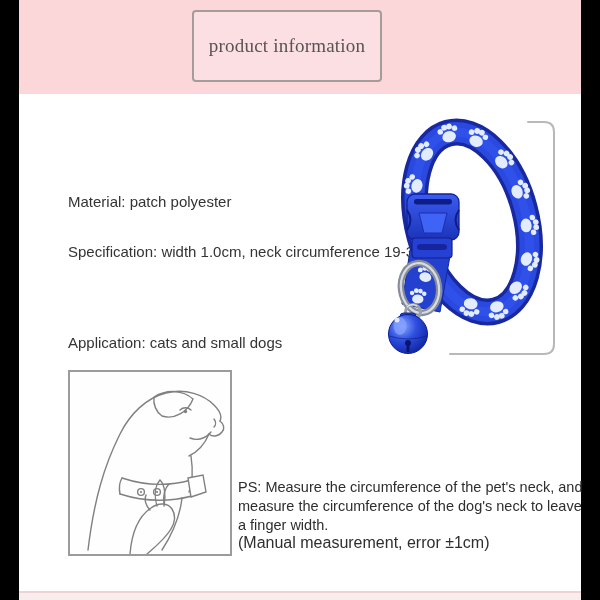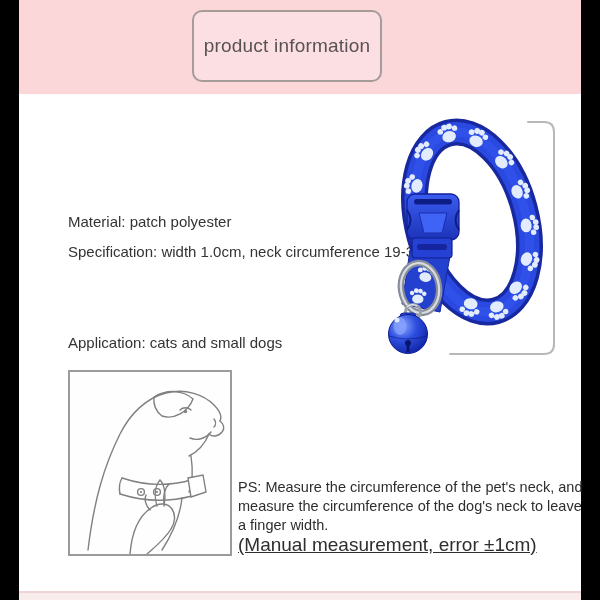--- a/index.html
+++ b/index.html
@@ -9,45 +9,45 @@
   }
   .letterbox{position:absolute;top:0;width:19px;height:600px;background:#000;}
   #letterbox-left{left:0;}
   #letterbox-right{left:581px;}
   #header-band{
     position:absolute;left:19px;top:0;width:562px;height:94px;
     background:#fbd7da;
   }
   #title-box{
     position:absolute;left:192px;top:10px;width:186px;height:68px;
-    border:2px solid #a59c99;border-radius:10px;
+    border:2px solid #a59c99;border-radius:4px;
     background:rgba(255,255,255,0.22);
-    display:flex;align-items:center;justify-content:center;
+    display:flex;align-items:center;justify-content:center;font-family:Liberation Serif, serif;
   }
   #title-box span{
     font-size:19px;color:#595254;letter-spacing:0.2px;
   }
   .spec-line{
     position:absolute;left:68px;font-size:15px;color:#343434;white-space:nowrap;
   }
-  #spec-material{top:193px;margin-top:20px;}
+  #spec-material{top:193px;}
   #spec-specification{top:243px;}
   #spec-application{top:291px;margin-top:43px;}
   #collar-photo{position:absolute;left:380px;top:98px;}
   #diagram-box{
     position:absolute;left:68px;top:370px;width:164px;height:186px;
     border:2px solid #9b9b9b;box-sizing:border-box;background:#fefefe;
   }
   #ps-note{
     position:absolute;left:238px;top:478px;width:345px;
     font-size:14.5px;line-height:19px;color:#2e2e2e;white-space:pre-line;
   }
   #manual-note{
     position:absolute;left:238px;top:534px;
-    font-size:19px;color:#2e2e2e;white-space:nowrap;text-decoration:underline;
+    font-size:16px;color:#2e2e2e;white-space:nowrap;
   }
   #footer-band{
     position:absolute;left:19px;top:591px;width:562px;height:9px;
     background:#f9ecec;border-top:2px solid #eed3d4;box-sizing:border-box;
   }
 </style>
 </head>
 <body>
 
 <div id="stage">

